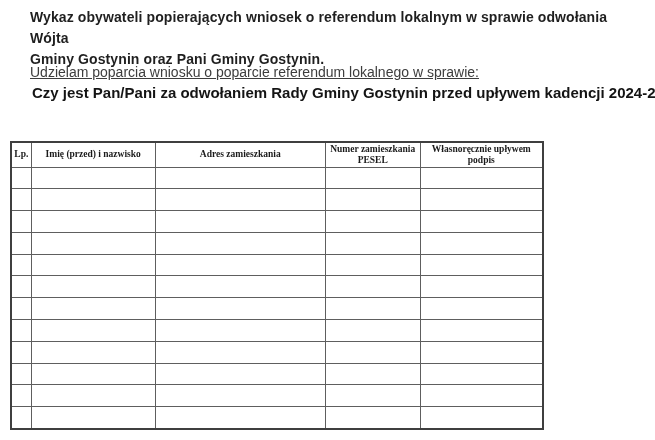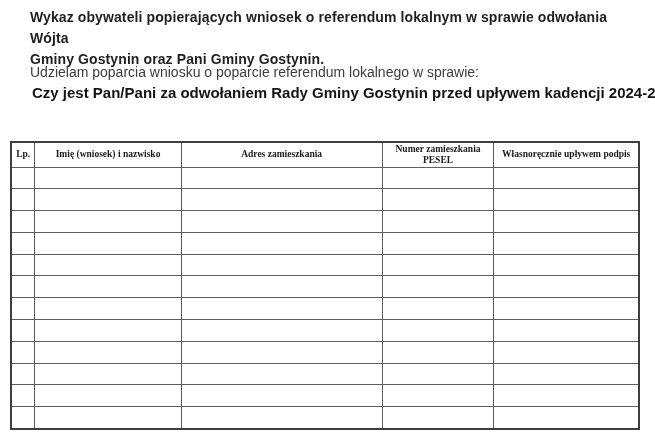--- a/index.html
+++ b/index.html
@@ -25,34 +25,35 @@
     letter-spacing: 0.1px;
   }
   .support-statement {
     position: absolute;
     left: 30px; top: 64px;
     width: 605px;
     font-size: 14px;
     font-weight: normal;
     color: #3d3d3d;
     white-space: nowrap;
+    text-decoration: underline;
   }
   .referendum-question {
     position: absolute;
     left: 32px; top: 84px;
     width: 620px;
     font-size: 15px;
     font-weight: bold;
     color: #141414;
     white-space: nowrap;
   }
   table.signature-table {
     position: absolute;
     left: 10px; top: 141px;
-    width: 630px;
+    width: 534px;
     border-collapse: collapse;
     table-layout: fixed;
     border: 2px solid #3f3f3f;
   }
   .signature-table th, .signature-table td {
     border: 1px solid #5e5e5e;
     padding: 0;
   }
   .signature-table th {
     font-family: "Liberation Serif", serif;
@@ -93,21 +94,21 @@
     <colgroup>
       <col class="col-lp">
       <col class="col-name">
       <col class="col-address">
       <col class="col-pesel">
       <col class="col-signature">
     </colgroup>
     <thead>
       <tr>
         <th>Lp.</th>
-        <th>Imię (wniosek) i nazwisko</th>
+        <th>Imię (przed) i nazwisko</th>
         <th>Adres zamieszkania</th>
         <th>Numer zamieszkania
 PESEL</th>
         <th>Własnoręcznie upływem podpis</th>
       </tr>
     </thead>
     <tbody>
         <tr>
           <td></td>
           <td></td>

